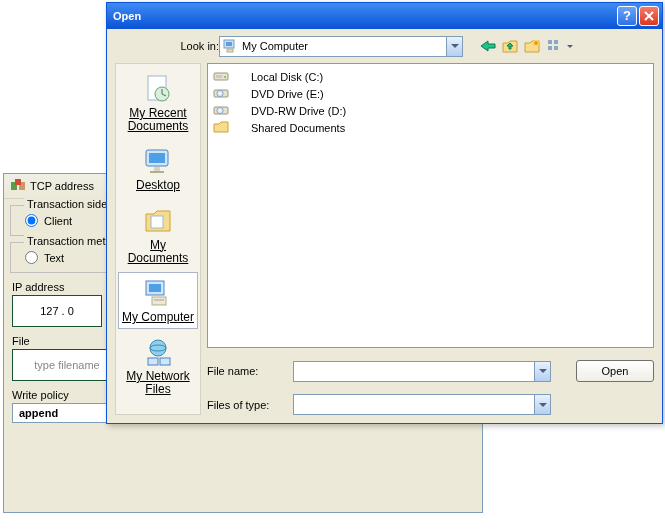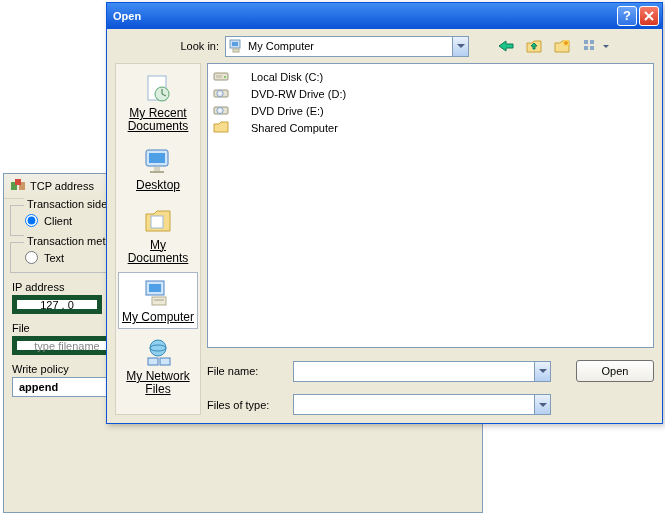--- a/index.html
+++ b/index.html
@@ -43,22 +43,22 @@
     top: -8px;
     left: 13px;
     background: #ece9d8;
     padding: 0 3px;
   }
   .radio-row { display: flex; align-items: center; gap: 4px; margin-top: 2px; }
   .radio-row input[type=radio] { margin: 0 2px 0 6px; }
   .label-block { margin: 8px 8px 2px; }
   .textfield {
     background: #fff;
-    border: 5px solid #14532d;
-    height: 19px;
+    border: 1px solid #14532d;
+    height: 32px;
     padding: 2px 4px;
     font: inherit;
     display: inline-flex;
     align-items: center;
   }
   .select {
     background: #fff;
     border: 1px solid #7f9db9;
     height: 20px;
     display: inline-flex;
@@ -122,21 +122,20 @@
 
   .dlg-body {
     flex: 1;
     display: flex;
     flex-direction: column;
     padding: 6px 8px 8px 8px;
   }
   .lookin-row {
     display: flex;
     align-items: center;
-    gap: 6px;
     margin-bottom: 6px;
     padding-left: 60px;
   }
   .lookin-row .label { width: 44px; text-align: right; }
   .lookin-select {
     width: 244px;
     height: 21px;
     background: #fff;
     border: 1px solid #7f9db9;
     display: flex;
@@ -419,39 +418,39 @@
             <span>Local Disk (C:)</span>
           </div>
           <div class="file-row">
             <span>
               <svg width="16" height="14">
                   <rect x="1" y="4" width="14" height="7" rx="1" fill="#e6e3d4" stroke="#9b987f"></rect>
                   <circle cx="7" cy="7.5" r="3.2" fill="#e0e6ef" stroke="#8aa6c8"></circle>
                   <circle cx="7" cy="7.5" r="1" fill="#fff"></circle>
                 </svg>
             </span>
-            <span>DVD-RW Drive (D:)</span>
+            <span>DVD Drive (E:)</span>
           </div>
           <div class="file-row">
             <span>
               <svg width="16" height="14">
                   <rect x="1" y="4" width="14" height="7" rx="1" fill="#e6e3d4" stroke="#9b987f"></rect>
                   <circle cx="7" cy="7.5" r="3.2" fill="#e0e6ef" stroke="#8aa6c8"></circle>
                   <circle cx="7" cy="7.5" r="1" fill="#fff"></circle>
                 </svg>
             </span>
-            <span>DVD Drive (E:)</span>
+            <span>DVD-RW Drive (D:)</span>
           </div>
           <div class="file-row">
             <span>
               <svg width="16" height="14">
                   <path d="M1 4 L6 4 L8 2 L15 2 L15 12 L1 12 Z" fill="#f7dc8e" stroke="#c9a43a"></path>
                 </svg>
             </span>
-            <span>Shared Computer</span>
+            <span>Shared Documents</span>
           </div>
         </div>
 
         <div class="bottom-rows">
           <div class="bottom-row">
             <span class="blabel">File name:</span>
             <div class="bselect">
               <span></span>
               <span class="arrow"></span>
             </div>

